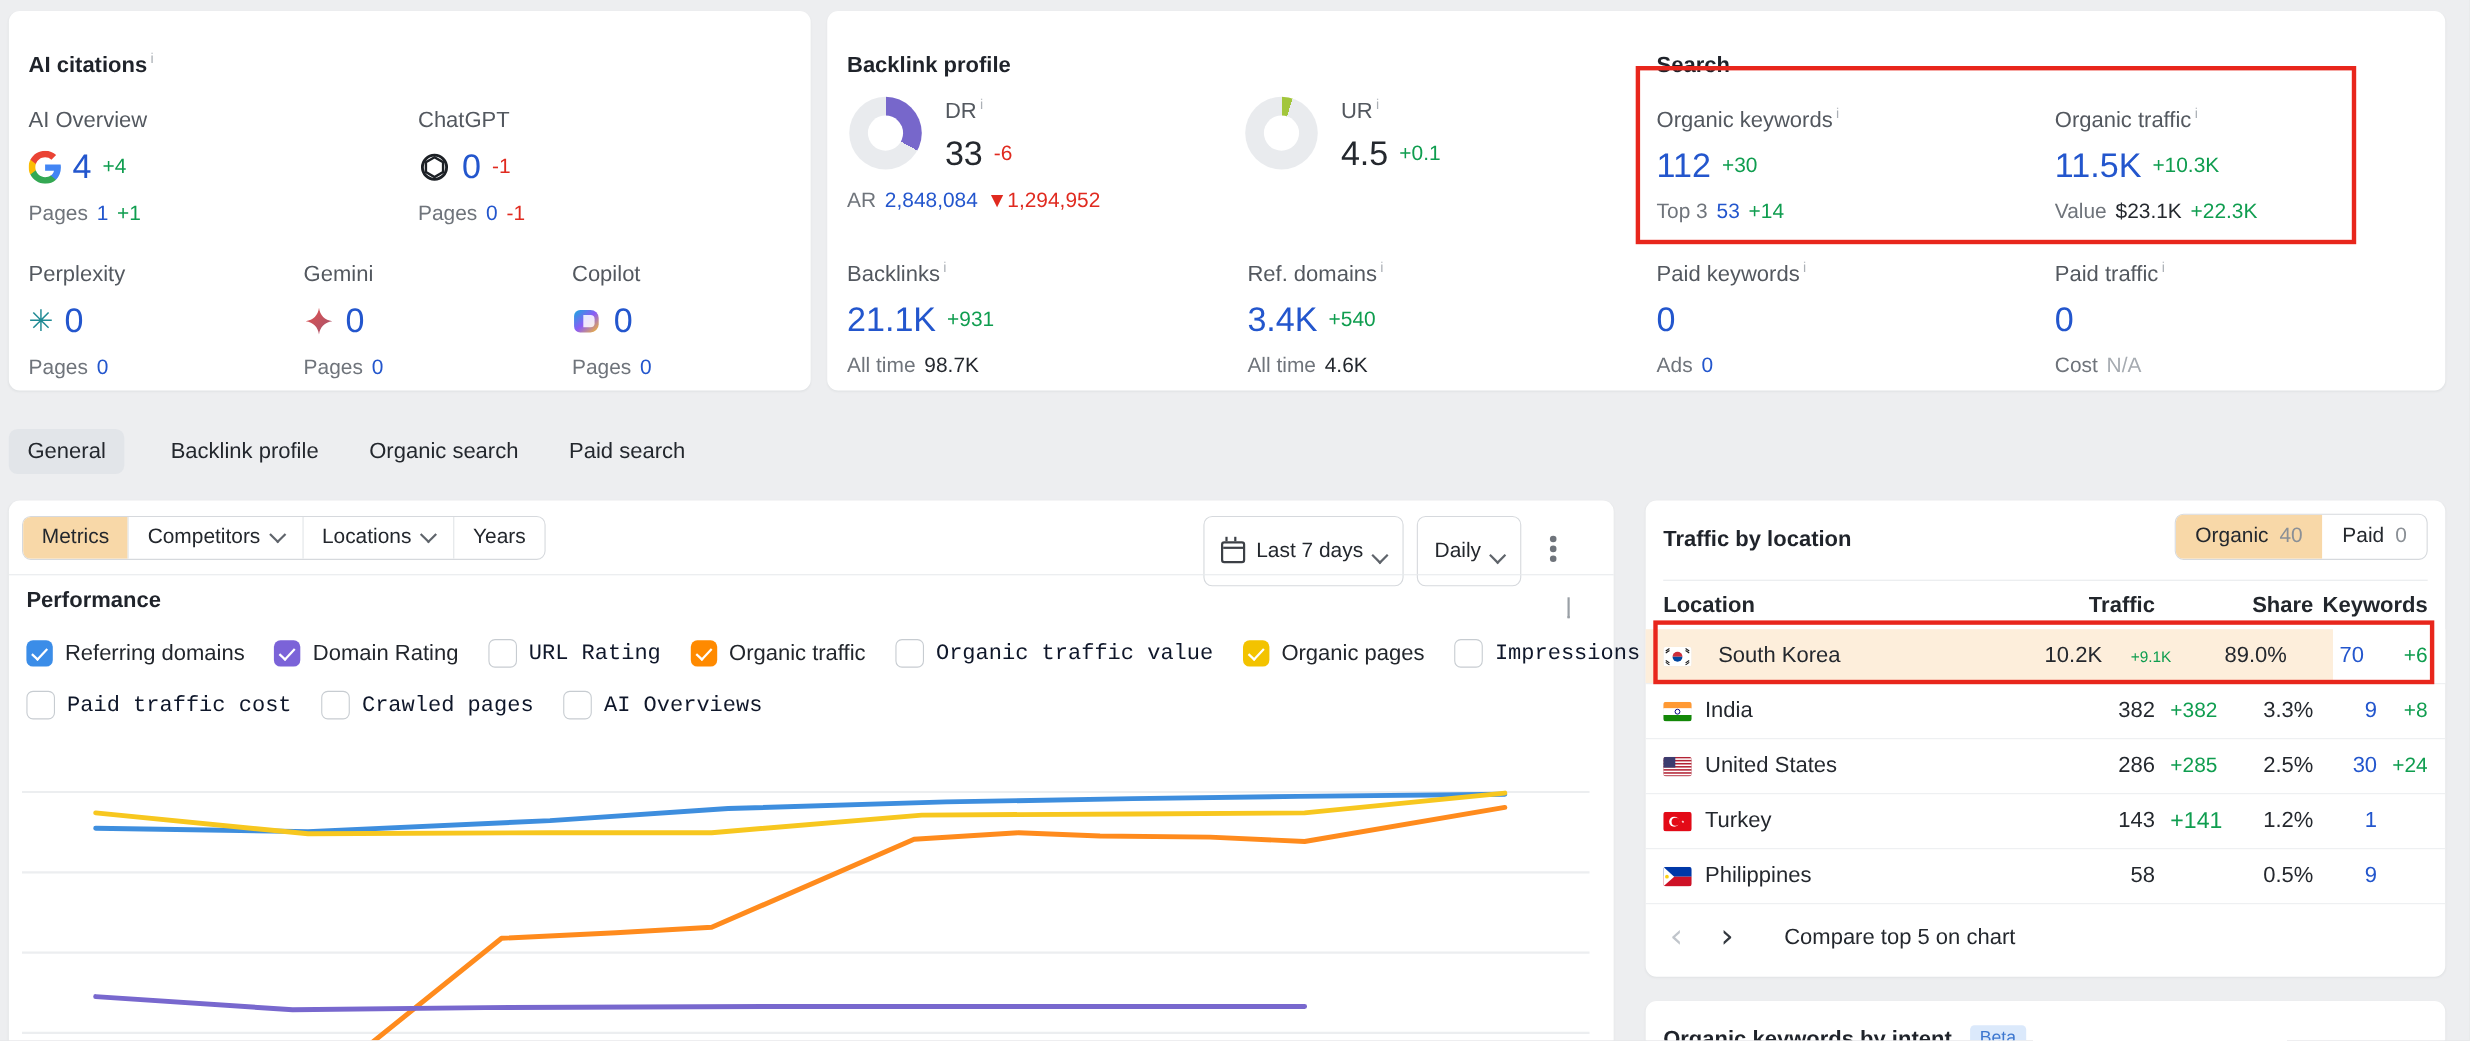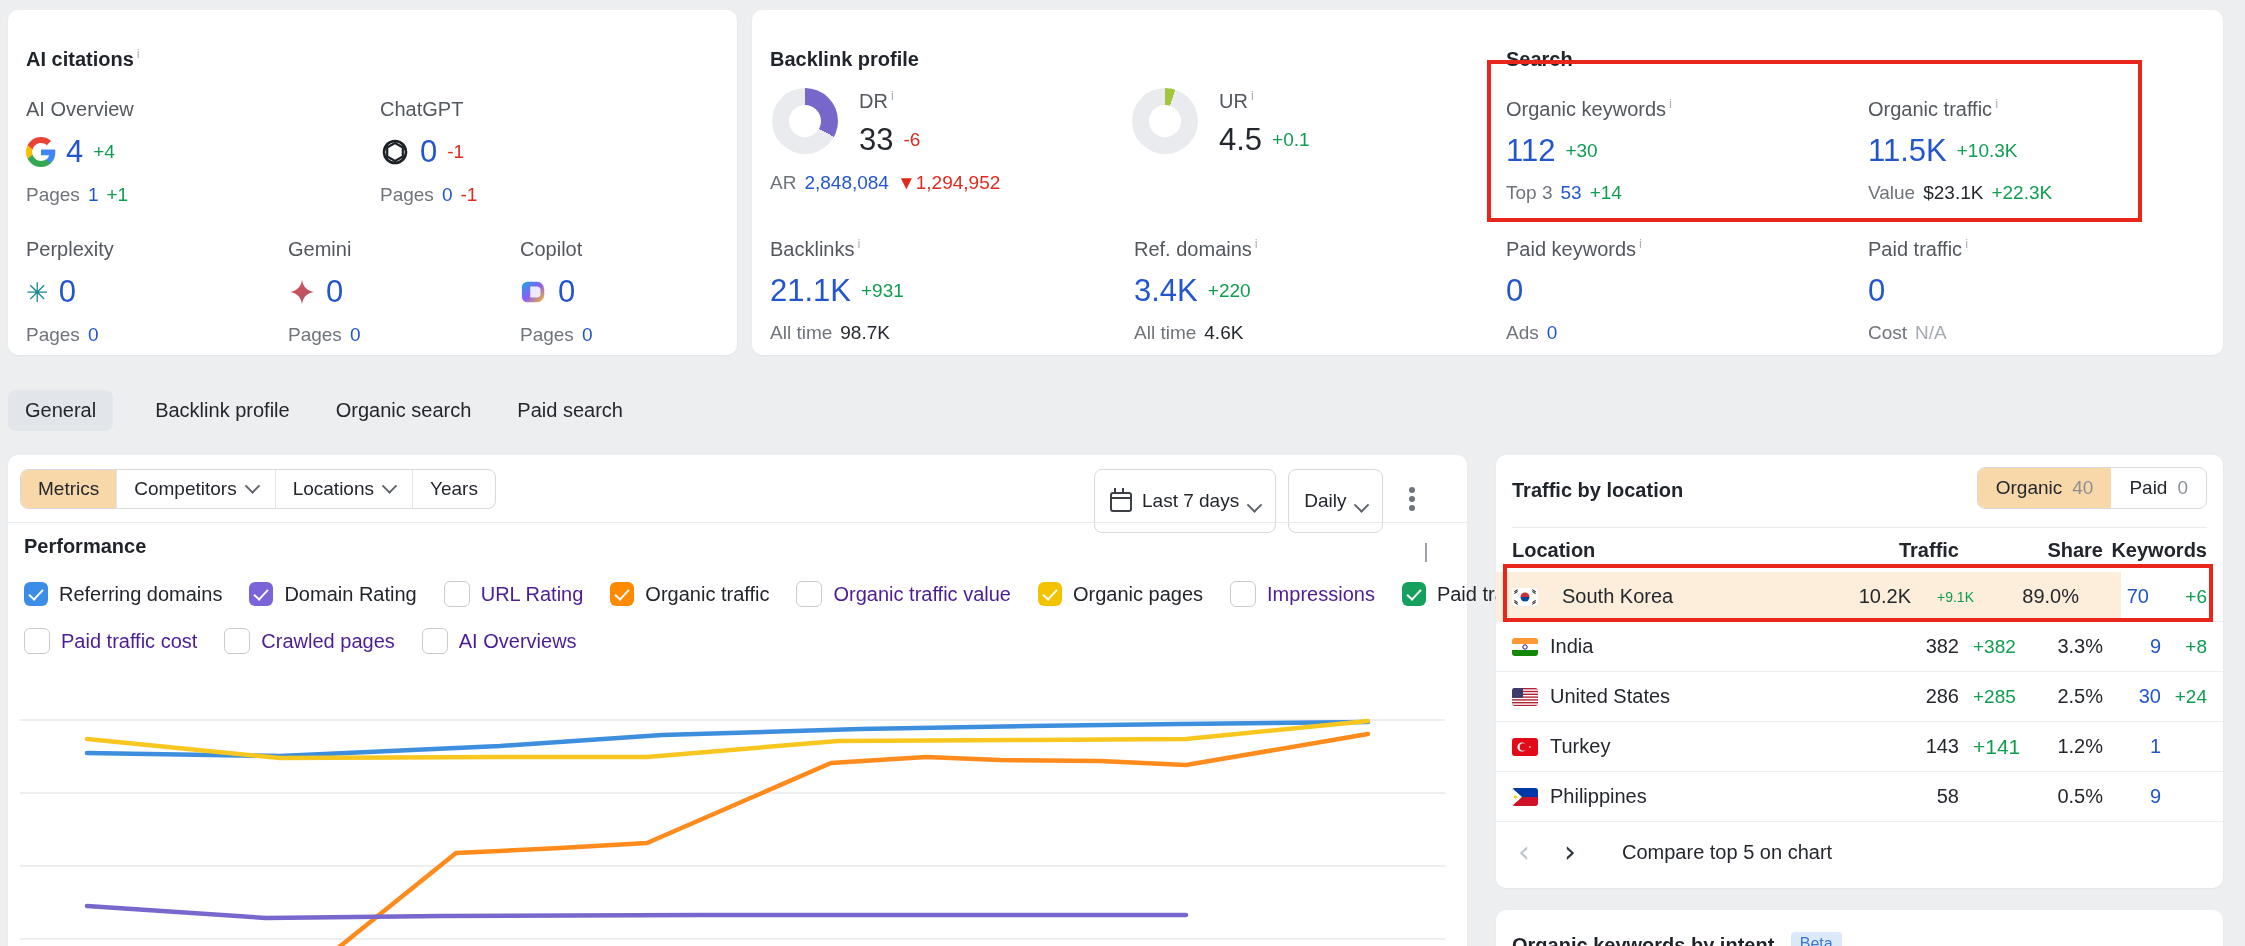--- a/index.html
+++ b/index.html
@@ -34,21 +34,21 @@
   .kebab{width:6px;height:6px;border-radius:50%;background:#6f747b;box-shadow:0 9px 0 #6f747b,0 18px 0 #6f747b;margin-top:-14px;cursor:pointer;}
   .cal{position:relative;width:18px;height:16px;border:2px solid #3c4046;border-radius:3px;margin-top:2px;}
   .cal::before{content:"";position:absolute;left:2px;top:-6px;width:2px;height:4px;background:#3c4046;box-shadow:8px 0 0 #3c4046;}
   .cal::after{content:"";position:absolute;left:0;top:3px;right:0;height:2px;background:#3c4046;}
   .chevup{width:13px;height:13px;border-right:2.5px solid #9aa0a6;border-bottom:2.5px solid #9aa0a6;transform:rotate(-135deg);}
   
   .metric{display:inline-flex;align-items:center;gap:11px;font-size:20px;cursor:pointer;white-space:nowrap;}
   .cb{position:relative;width:24px;height:24px;border-radius:6px;border:1.5px solid #c7ccd1;background:#fff;flex:none;}
   .cb.on{border:none;}
   .cb.on::after{content:"";position:absolute;left:8px;top:3.5px;width:6px;height:12px;border-right:2.6px solid #fff;border-bottom:2.6px solid #fff;transform:rotate(43deg);}
-  .metric .lab{color:#22262c;} .metric.off .lab{color:#4c1d95;}
+  .metric .lab{color:#22262c;} .metric.off .lab{color:#0f172a;font-family:Liberation Mono, monospace;}
   
   .trow{display:grid;grid-template-columns:38px 1fr 100px 56px 88px 58px 46px;align-items:center;height:49px;
         padding:0 16px;font-size:20px;border-bottom:1px solid #edeff1;}
   .trow .num{text-align:right;}
   .thead{font-weight:bold;color:#22262c;border-bottom:none;height:44px;}
   .flagbox{width:26px;height:18px;border-radius:3px;overflow:hidden;box-shadow:inset 0 0 0 1px rgba(0,0,0,.08);}
   .hl-row{background:linear-gradient(90deg,#fdeedb 0,#fdeedb 86%,#fff 86%);gap:12px;}
   .toggle{display:inline-flex;border:1px solid #d6d9dd;border-radius:8px;overflow:hidden;font-size:19px;background:#fff;}
   .toggle .opt{display:flex;gap:10px;align-items:center;padding:9px 18px;cursor:pointer;}
   .toggle .opt.active{background:#f8d8a8;}
@@ -105,21 +105,21 @@
      <div class="valrow" style="margin-top:13px;">
        <span style="font-size:27px;line-height:1;color:#1f8a94;font-family:'DejaVu Sans',sans-serif;">✳</span>
        <span class="bignum">0</span>
 
      </div>
      <div class="subrow" style="margin-top:14px;">
        <span class="gray">Pages</span>
             <span class="blue">0</span>
      </div>
         </div>
-        <div class="abs" style="left: 268px; top: 228px; margin-left: 12px;">
+        <div class="abs" style="left: 268px; top: 228px;">
           <div class="stat-label">Gemini</div>
      <div class="valrow" style="margin-top:13px;">
        <svg width="28" height="28" viewBox="0 0 30 30">
               <defs>
                 <linearGradient id="gemg" x1="0" y1="0" x2="1" y2="1">
                   <stop offset="0" stop-color="#e4524e"></stop>
                   <stop offset="1" stop-color="#a2536f"></stop>
                 </linearGradient>
               </defs>
               <path d="M15 2 C16 9.5 20.5 14 28 15 C20.5 16 16 20.5 15 28 C14 20.5 9.5 16 2 15 C9.5 14 14 9.5 15 2 Z" fill="url(#gemg)"></path>
@@ -190,21 +190,21 @@
      </div>
      <div class="subrow" style="margin-top:13px;">
        <span class="gray">All time</span>
             <span class="dark">98.7K</span>
      </div>
         </div>
         <div class="abs" style="left: 382px; top: 228px;">
           <div class="stat-label">Ref. domains<sup class="i">i</sup></div>
      <div class="valrow" style="margin-top:12px;">
        <span class="bignum">3.4K</span>
-       <span class="delta green">+220</span>
+       <span class="delta green">+540</span>
      </div>
      <div class="subrow" style="margin-top:13px;">
        <span class="gray">All time</span>
             <span class="dark">4.6K</span>
      </div>
         </div>
         <div class="abs" style="left: 754px; top: 88px;">
           <div class="stat-label">Organic keywords<sup class="i">i</sup></div>
      <div class="valrow" style="margin-top:12px;">
        <span class="bignum">112</span>

